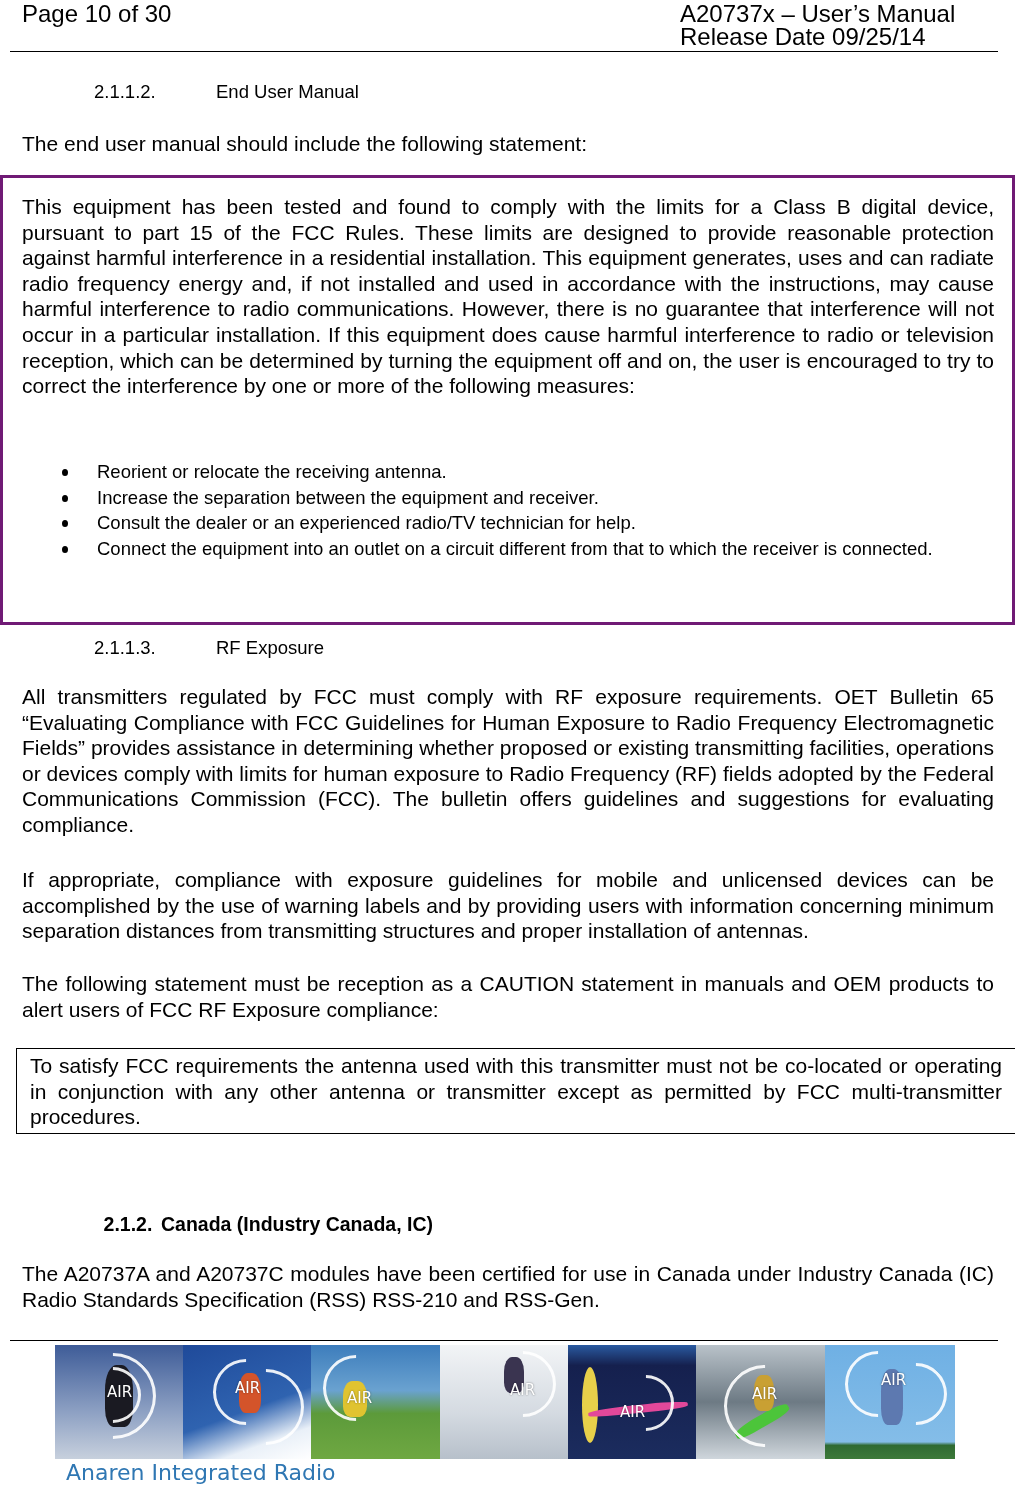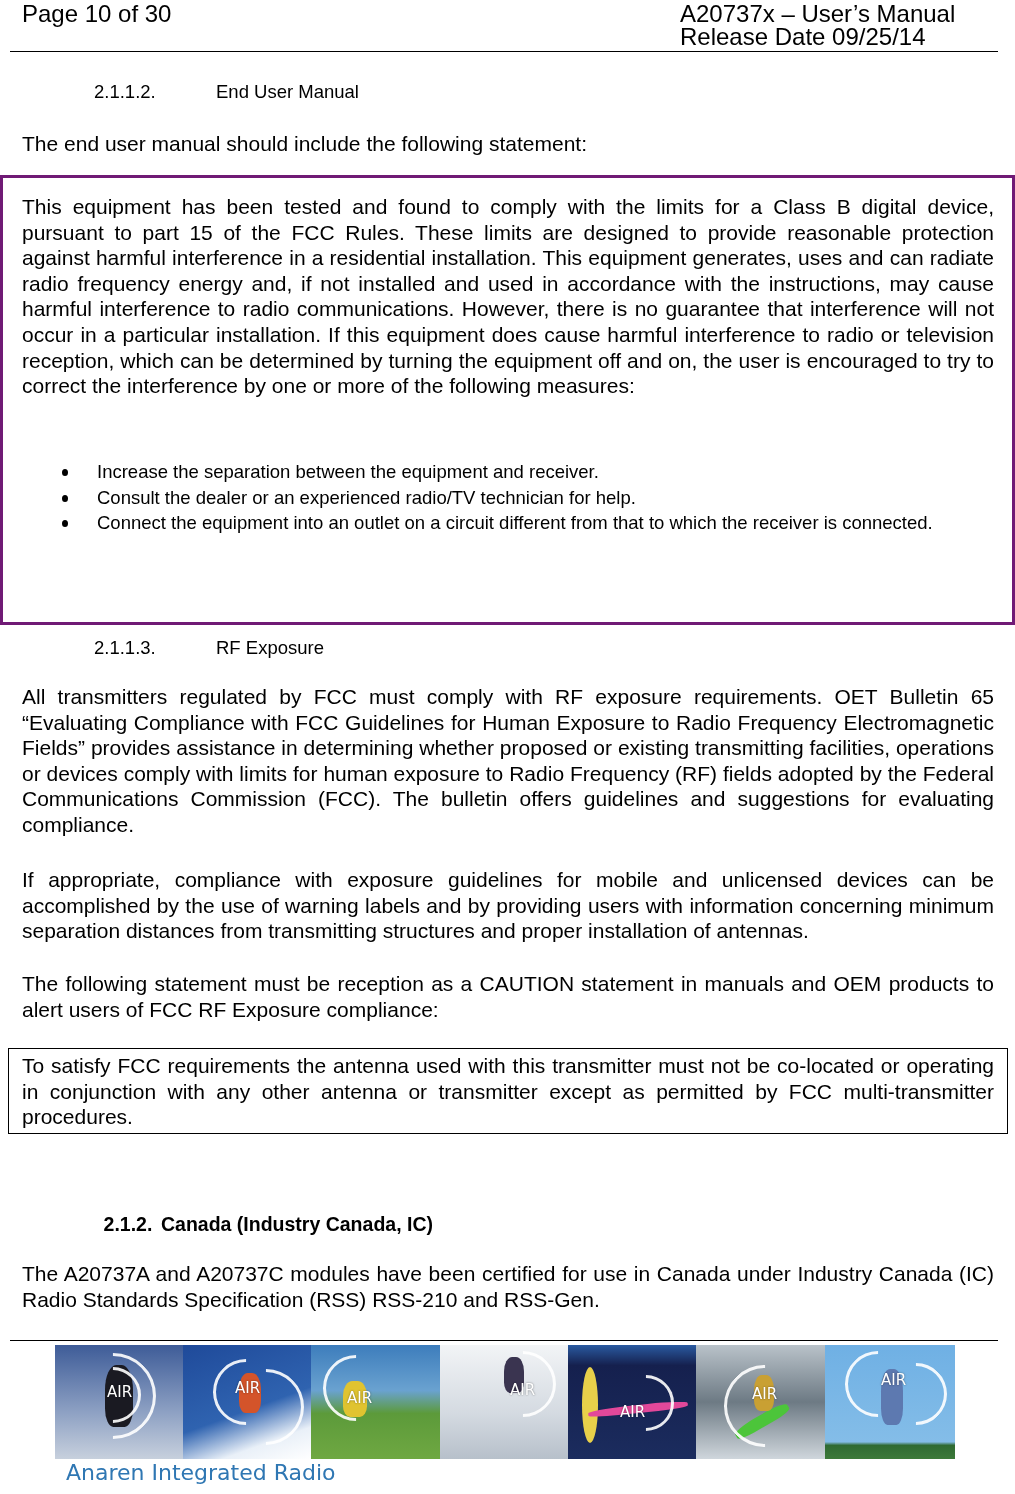--- a/index.html
+++ b/index.html
@@ -24,21 +24,21 @@
     position: absolute; left: 0px; top: 163px; width: 1009px; height: 444px;
     border: 3px solid #701a75; box-sizing: content-box; margin-top: 12px;
   }
   .box1 .para { position: absolute; left: 19px; top: 16px; width: 972px; }
   .bullets { position: absolute; left: 19px; top: 281px; width: 972px; margin: 0; padding: 0; list-style: none; }
   .bullets li { position: relative; font-size: 18.5px; line-height: 25.6px; padding-left: 75px; }
   .bullets li .dot {
     position: absolute; left: 40px; top: 10px; width: 6px; height: 7px; border-radius: 50%; background: #000;
   }
   .box2 {
-    position: absolute; left: 8px; top: 1048px; width: 998px; height: 84px;
+    position: absolute; left: 16px; top: 1048px; width: 998px; height: 84px;
     border: 1px solid #000;
   }
   .box2 .para { position: absolute; left: 13px; top: 4px; width: 972px; }
   .banner { position: absolute; left: 55px; top: 1345px; width: 900px; height: 114px; display: flex; }
   .tile { position: relative; flex: 0 0 auto; height: 114px; overflow: hidden; }
   .tile .wave {
     position: absolute; border: 3px solid rgba(255,255,255,0.9); border-radius: 50%;
     border-left-color: transparent; border-bottom-color: transparent;
   }
   .tile .air {
@@ -60,20 +60,21 @@
 <div class="hr" style="top:51px"></div>
 
 <div class="abs h4" style="left:94px; top:80px;">
   <span class="num">2.1.1.2.</span><span>End User Manual</span>
 </div>
 <div class="abs para" style="top:131px;">The end user manual should include the following statement:</div>
 
 <div class="box1">
   <div class="para">This equipment has been tested and found to comply with the limits for a Class B digital device, pursuant to part 15 of the FCC Rules. These limits are designed to provide reasonable protection against harmful interference in a residential installation. This equipment generates, uses and can radiate radio frequency energy and, if not installed and used in accordance with the instructions, may cause harmful interference to radio communications. However, there is no guarantee that interference will not occur in a particular installation. If this equipment does cause harmful interference to radio or television reception, which can be determined by turning the equipment off and on, the user is encouraged to try to correct the interference by one or more of the following measures:</div>
   <ul class="bullets">
+    <li><span class="dot"></span><span>Reorient or relocate the receiving antenna.</span></li>
     <li><span class="dot"></span><span>Increase the separation between the equipment and receiver.</span></li>
     <li><span class="dot"></span><span>Consult the dealer or an experienced radio/TV technician for help.</span></li>
     <li style="padding-right:40px;"><span class="dot"></span><span>Connect the equipment into an outlet on a circuit different from that to which the receiver is connected.</span></li>
   </ul>
 </div>
 
 <div class="abs h4" style="left:94px; top:636px;">
   <span class="num">2.1.1.3.</span><span>RF Exposure</span>
 </div>
 <div class="abs para" style="top:684px;">All transmitters regulated by FCC must comply with RF exposure requirements. OET Bulletin 65 “Evaluating Compliance with FCC Guidelines for Human Exposure to Radio Frequency Electromagnetic Fields” provides assistance in determining whether proposed or existing transmitting facilities, operations or devices comply with limits for human exposure to Radio Frequency (RF) fields adopted by the Federal Communications Commission (FCC). The bulletin offers guidelines and suggestions for evaluating compliance.</div>

